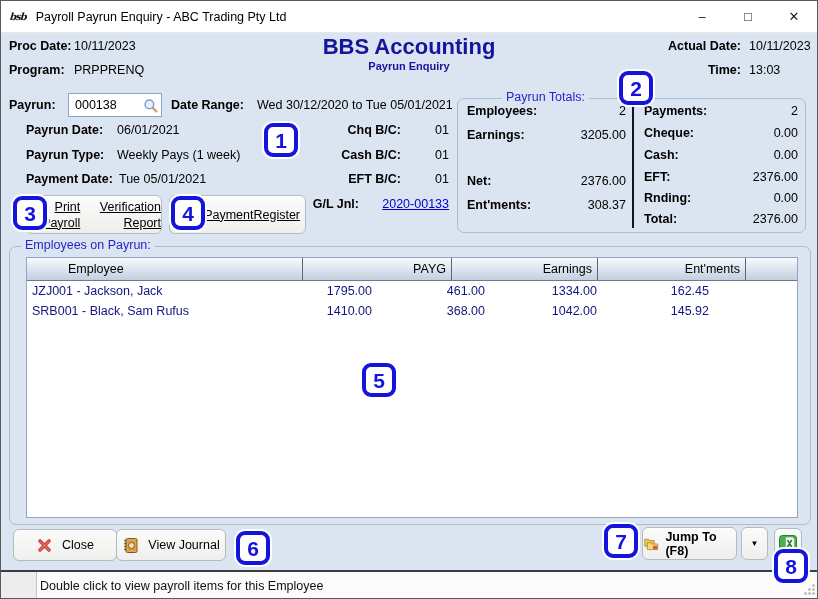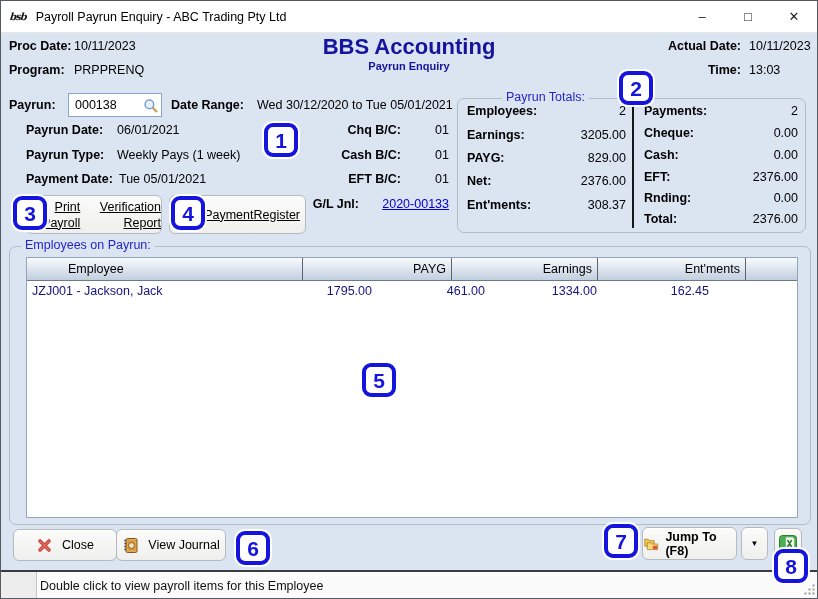--- a/index.html
+++ b/index.html
@@ -134,24 +134,20 @@
   <div class="abs tot-divider"></div>
 
   <div class="abs trow trowL" style="top:103px;">
       <span class="b">Employees:</span>
       <span>2</span>
     </div>
   <div class="abs trow trowL" style="top:127px;">
       <span class="b">Earnings:</span>
       <span>3205.00</span>
     </div>
-  <div class="abs trow trowL" style="top:150px;">
-      <span class="b">PAYG:</span>
-      <span>829.00</span>
-    </div>
   <div class="abs trow trowL" style="top:173px;">
       <span class="b">Net:</span>
       <span>2376.00</span>
     </div>
   <div class="abs trow trowL" style="top:197px;">
       <span class="b">Ent'ments:</span>
       <span>308.37</span>
     </div>
 
   <div class="abs trow trowR" style="top:103px;">
@@ -189,20 +185,27 @@
       <div class="th c1 num">Earnings</div>
       <div class="th c4 num">Ent'ments</div>
       <div class="th cfill"></div>
     </div>
     <div class="trow-data">
       <div class="td c0">JZJ001 - Jackson, Jack</div>
       <div class="td c1 num">1795.00</div>
       <div class="td c2 num">461.00</div>
       <div class="td c3 num">1334.00</div>
       <div class="td c4 num">162.45</div>
+    </div>
+    <div class="trow-data">
+      <div class="td c0">SRB001 - Black, Sam Rufus</div>
+      <div class="td c1 num">1410.00</div>
+      <div class="td c2 num">368.00</div>
+      <div class="td c3 num">1042.00</div>
+      <div class="td c4 num">145.92</div>
     </div>
   </div>
 
   <div class="abs btn foot-btn" style="left:12px;top:528px;width:104px;height:32px;">
     <svg width="17" height="17" viewBox="0 0 17 17">
       <path d="M4 4 L13 13 M13 4 L4 13" stroke="#c8473c" stroke-width="3.6" stroke-linecap="round"></path>
       <path d="M4 4 L13 13 M13 4 L4 13" stroke="#e2695e" stroke-width="1.4" stroke-linecap="round"></path>
     </svg>
     <span>Close</span>
   </div>

